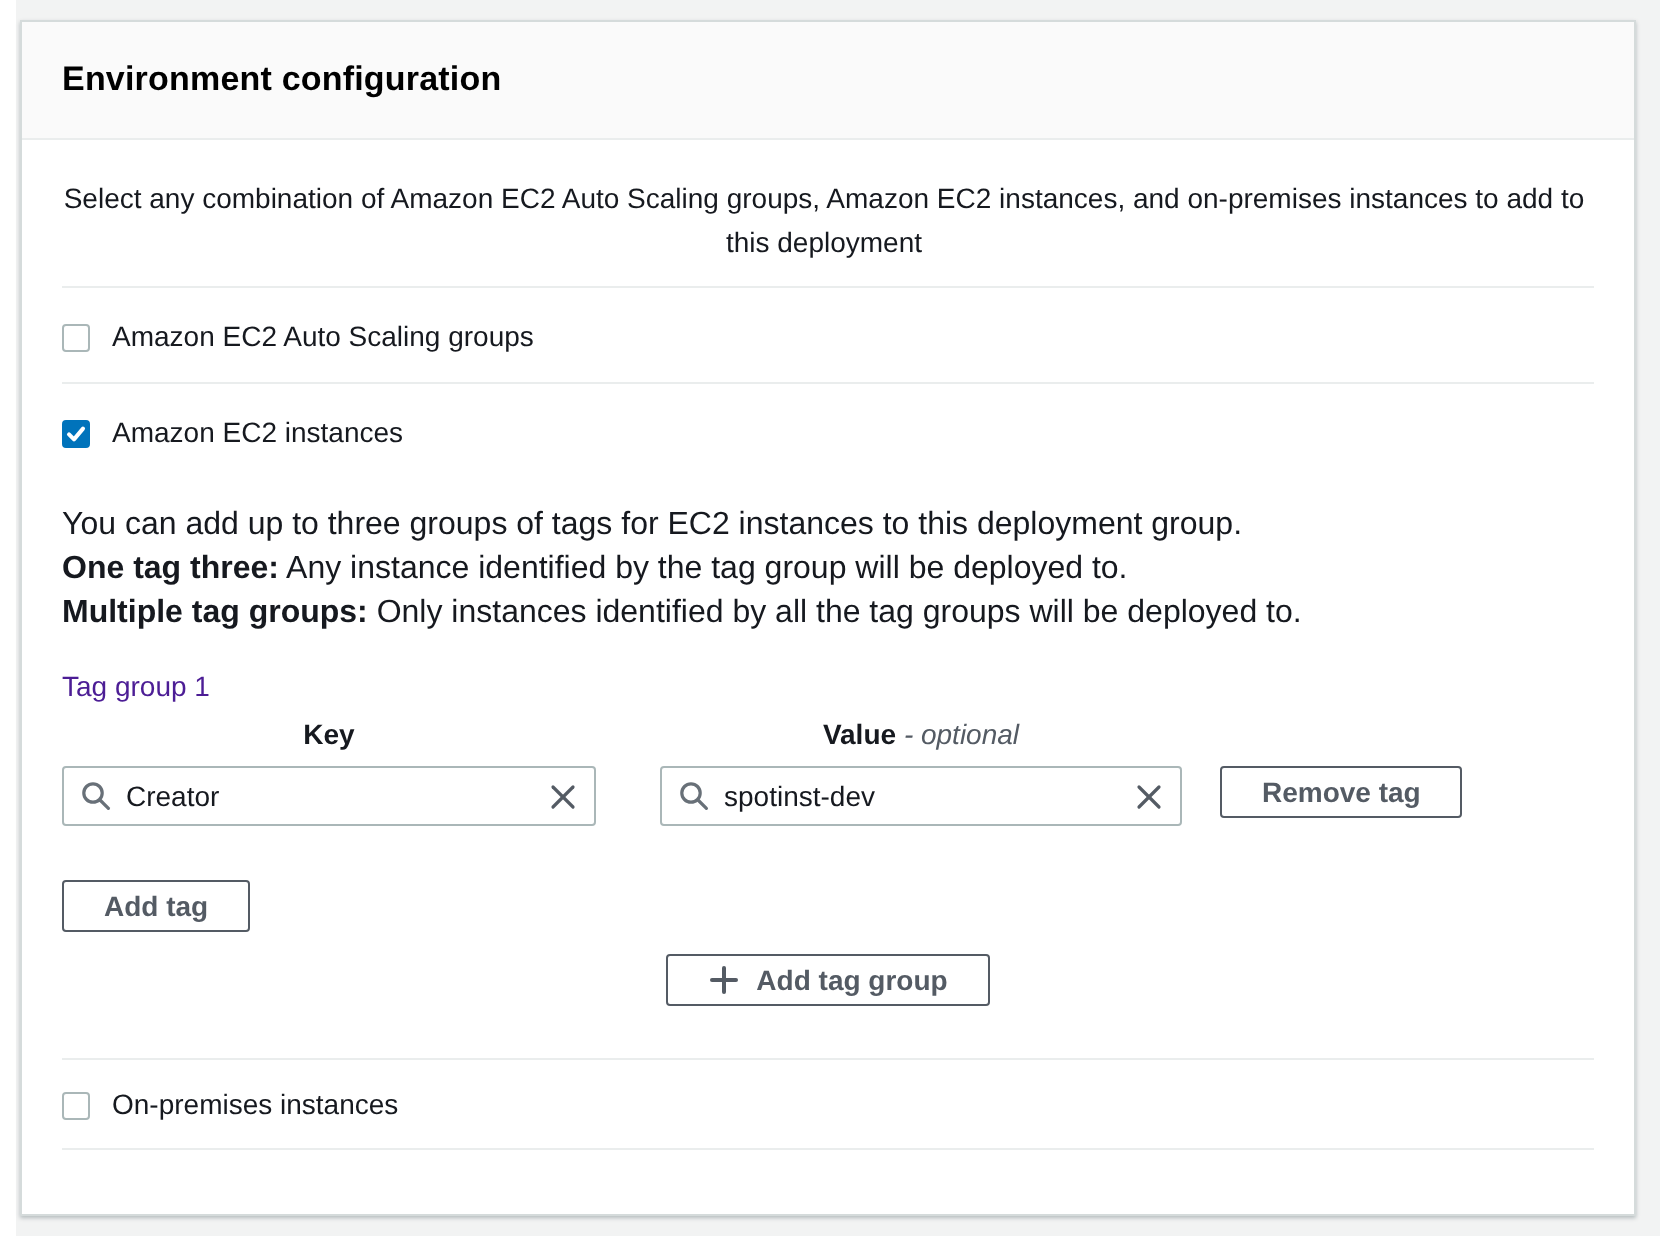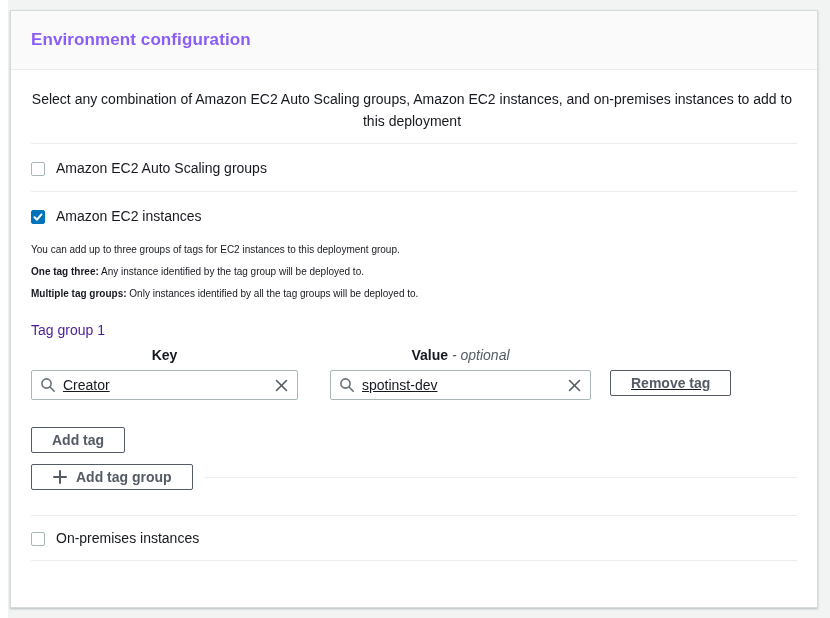--- a/index.html
+++ b/index.html
@@ -21,49 +21,49 @@
     border: 1px solid #d5dbdb;
     box-shadow: 0 1px 2px rgba(0,28,36,0.25);
   }
   .card-header {
     height: 59px;
     background: #fafafa;
     border-bottom: 1px solid #eaeded;
     display: flex; align-items: center;
     padding: 0 20px;
   }
-  .card-title { font-size: 17px; font-weight: bold; color: #8b5cf6; letter-spacing: 0.1px; }
+  .card-title { font-size: 17px; font-weight: bold; color: #000000; letter-spacing: 0.1px; }
   .card-body { padding: 18px 20px 0 20px; }
 
   .desc { font-size: 14px; line-height: 22px; max-width: 762px; text-align: center; }
 
   .hr { border-top: 1px solid #eaeded; margin-top: 11px; }
   .hr-mid { border-top: 1px solid #eaeded; margin-top: 25px; }
   .hr-bottom { border-top: 1px solid #eaeded; margin-top: 9px; }
 
   .opt-row { display: flex; align-items: flex-end; padding: 16px 0 15px 0; }
   .cb {
     width: 14px; height: 14px; flex: 0 0 14px;
     border: 1px solid #aab7b8; border-radius: 2px;
     background: #ffffff; margin-right: 11px;
     display: inline-flex; align-items: center; justify-content: center;
     cursor: pointer;
   }
   .cb.checked { background: #0073bb; border-color: #0073bb; }
   .cb svg { display: block; }
   .cb-label { font-size: 14px; color: #16191f; }
 
-  .note { font-size: 10px; line-height: 22px; }
+  .note { margin-top: 13px; font-size: 16px; line-height: 22px; }
   .note b { font-weight: bold; }
 
   .tag-group-title { margin-top: 17px; font-size: 14px; color: #4c1d95; }
 
   .form-row { display: flex; align-items: flex-start; }
   .labels-row { margin-top: 8px; text-align: center; }
-  .fields-row { margin-top: 6px; text-decoration: underline; }
+  .fields-row { margin-top: 6px; }
   .col-key { width: 267px; margin-right: 32px; }
   .col-value { width: 261px; margin-right: 19px; }
   .field-label { font-size: 14px; font-weight: bold; color: #16191f; }
   .field-label .opt { font-weight: normal; font-style: italic; color: #545b64; }
 
   .search-box {
     display: flex; align-items: center;
     height: 30px;
     border: 1px solid #aab7b8; border-radius: 2px;
     background: #ffffff;
@@ -85,21 +85,21 @@
     display: inline-flex; align-items: center; justify-content: center;
     height: 20px;
     padding: 12px 20px;
     background: #ffffff;
     border: 1px solid #545b64; border-radius: 2px;
     color: #545b64; font-size: 14px; font-weight: bold;
     font-family: "Liberation Sans", sans-serif;
     cursor: pointer; white-space: nowrap;
   }
   .btn-add-tag { margin-top: 27px; }
-  .atg-row { display: flex; align-items: center; margin-top: 11px; }
+  .atg-row { display: flex; align-items: center; margin-top: 11px; flex-direction: column; }
   .btn-add-tag-group .plus { margin-right: 8px; display: inline-flex; }
   .atg-line { flex: 1; border-top: 1px solid #eaeded; margin-left: 12px; }
 </style>
 </head>
 <body>
 
 <div class="left-gutter"></div>
 
 <section class="card">
 

